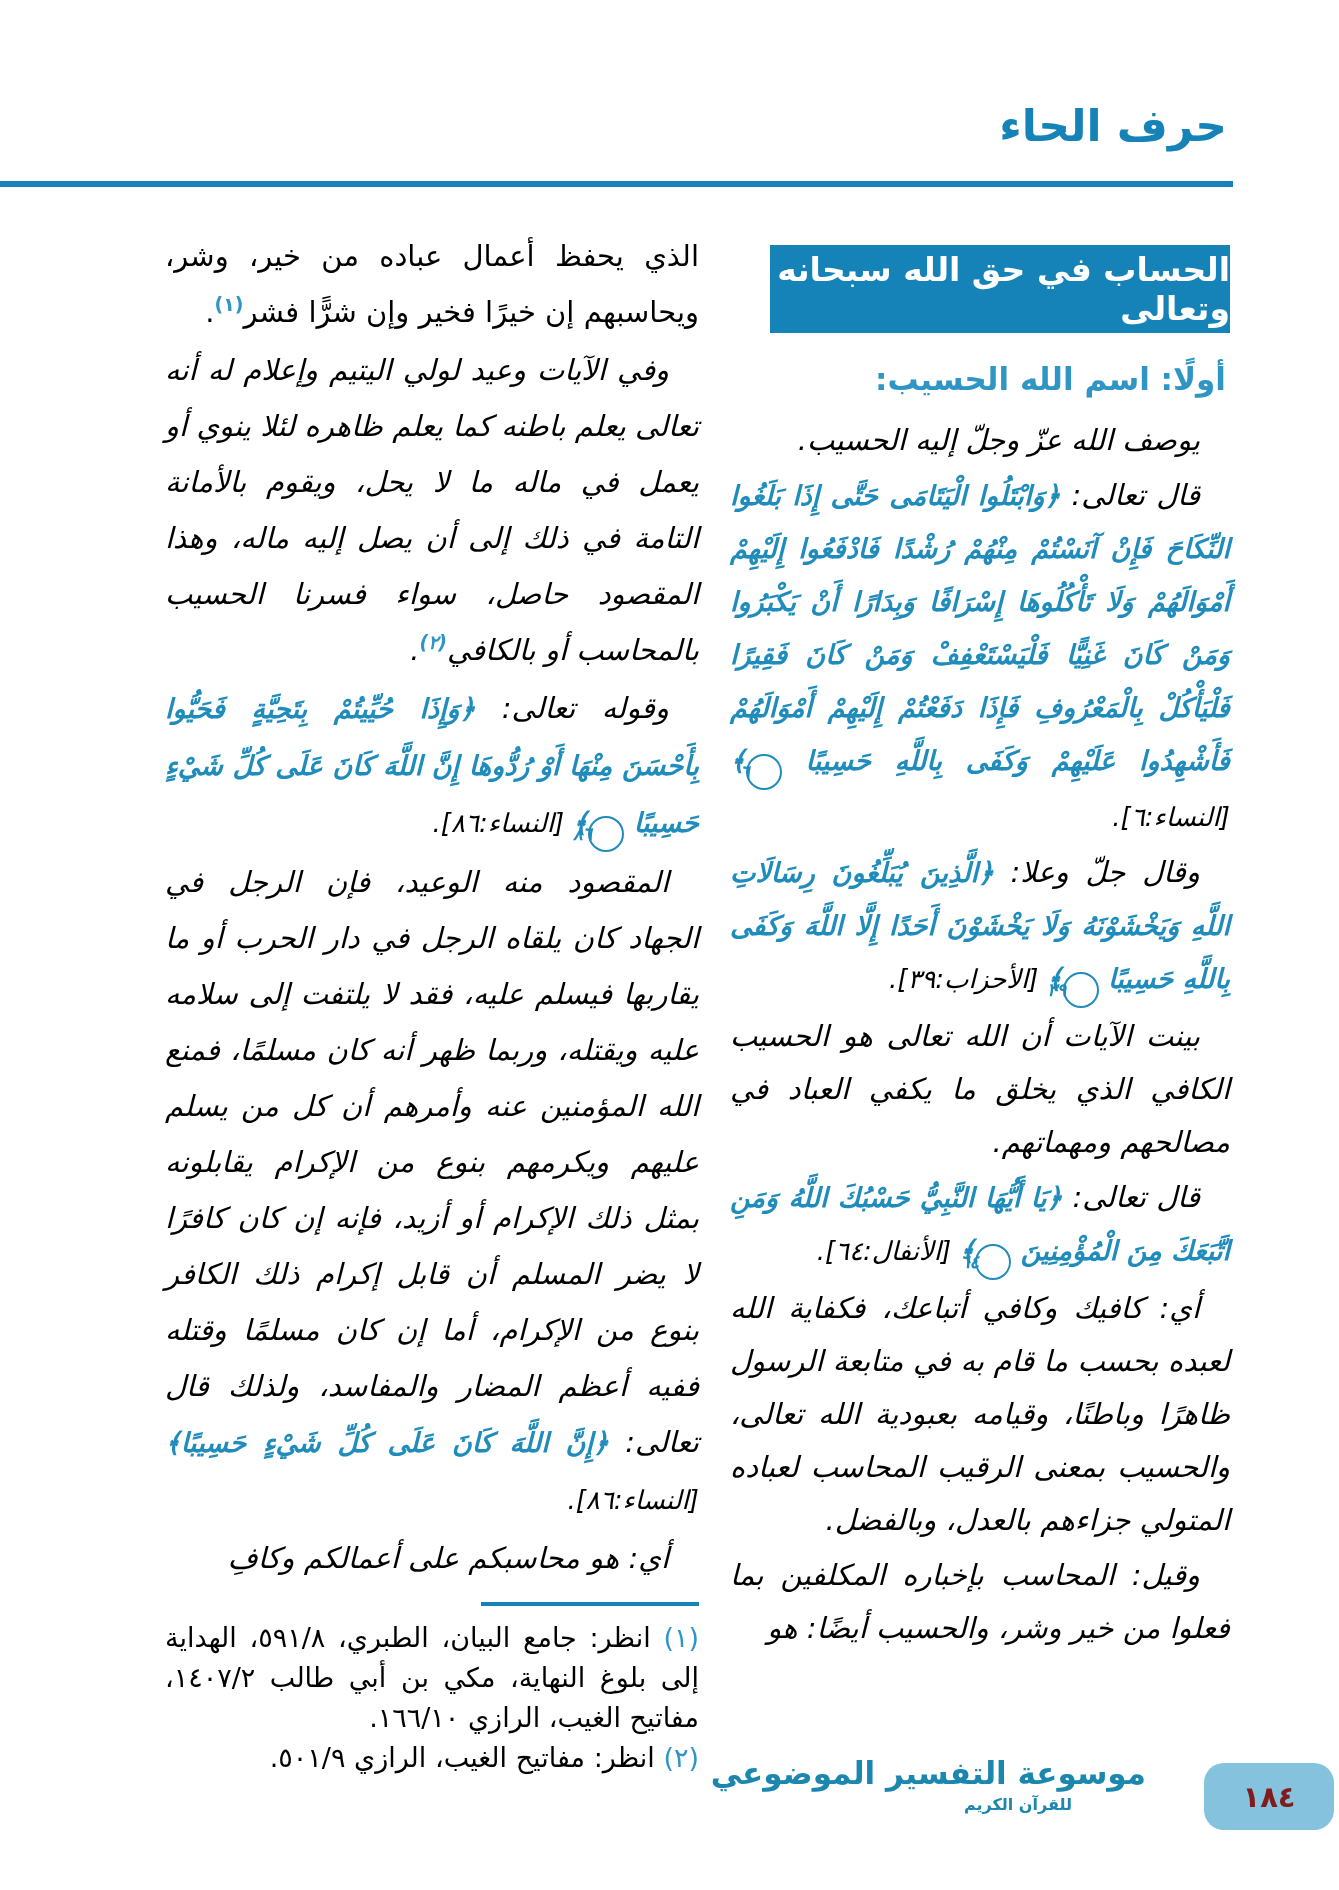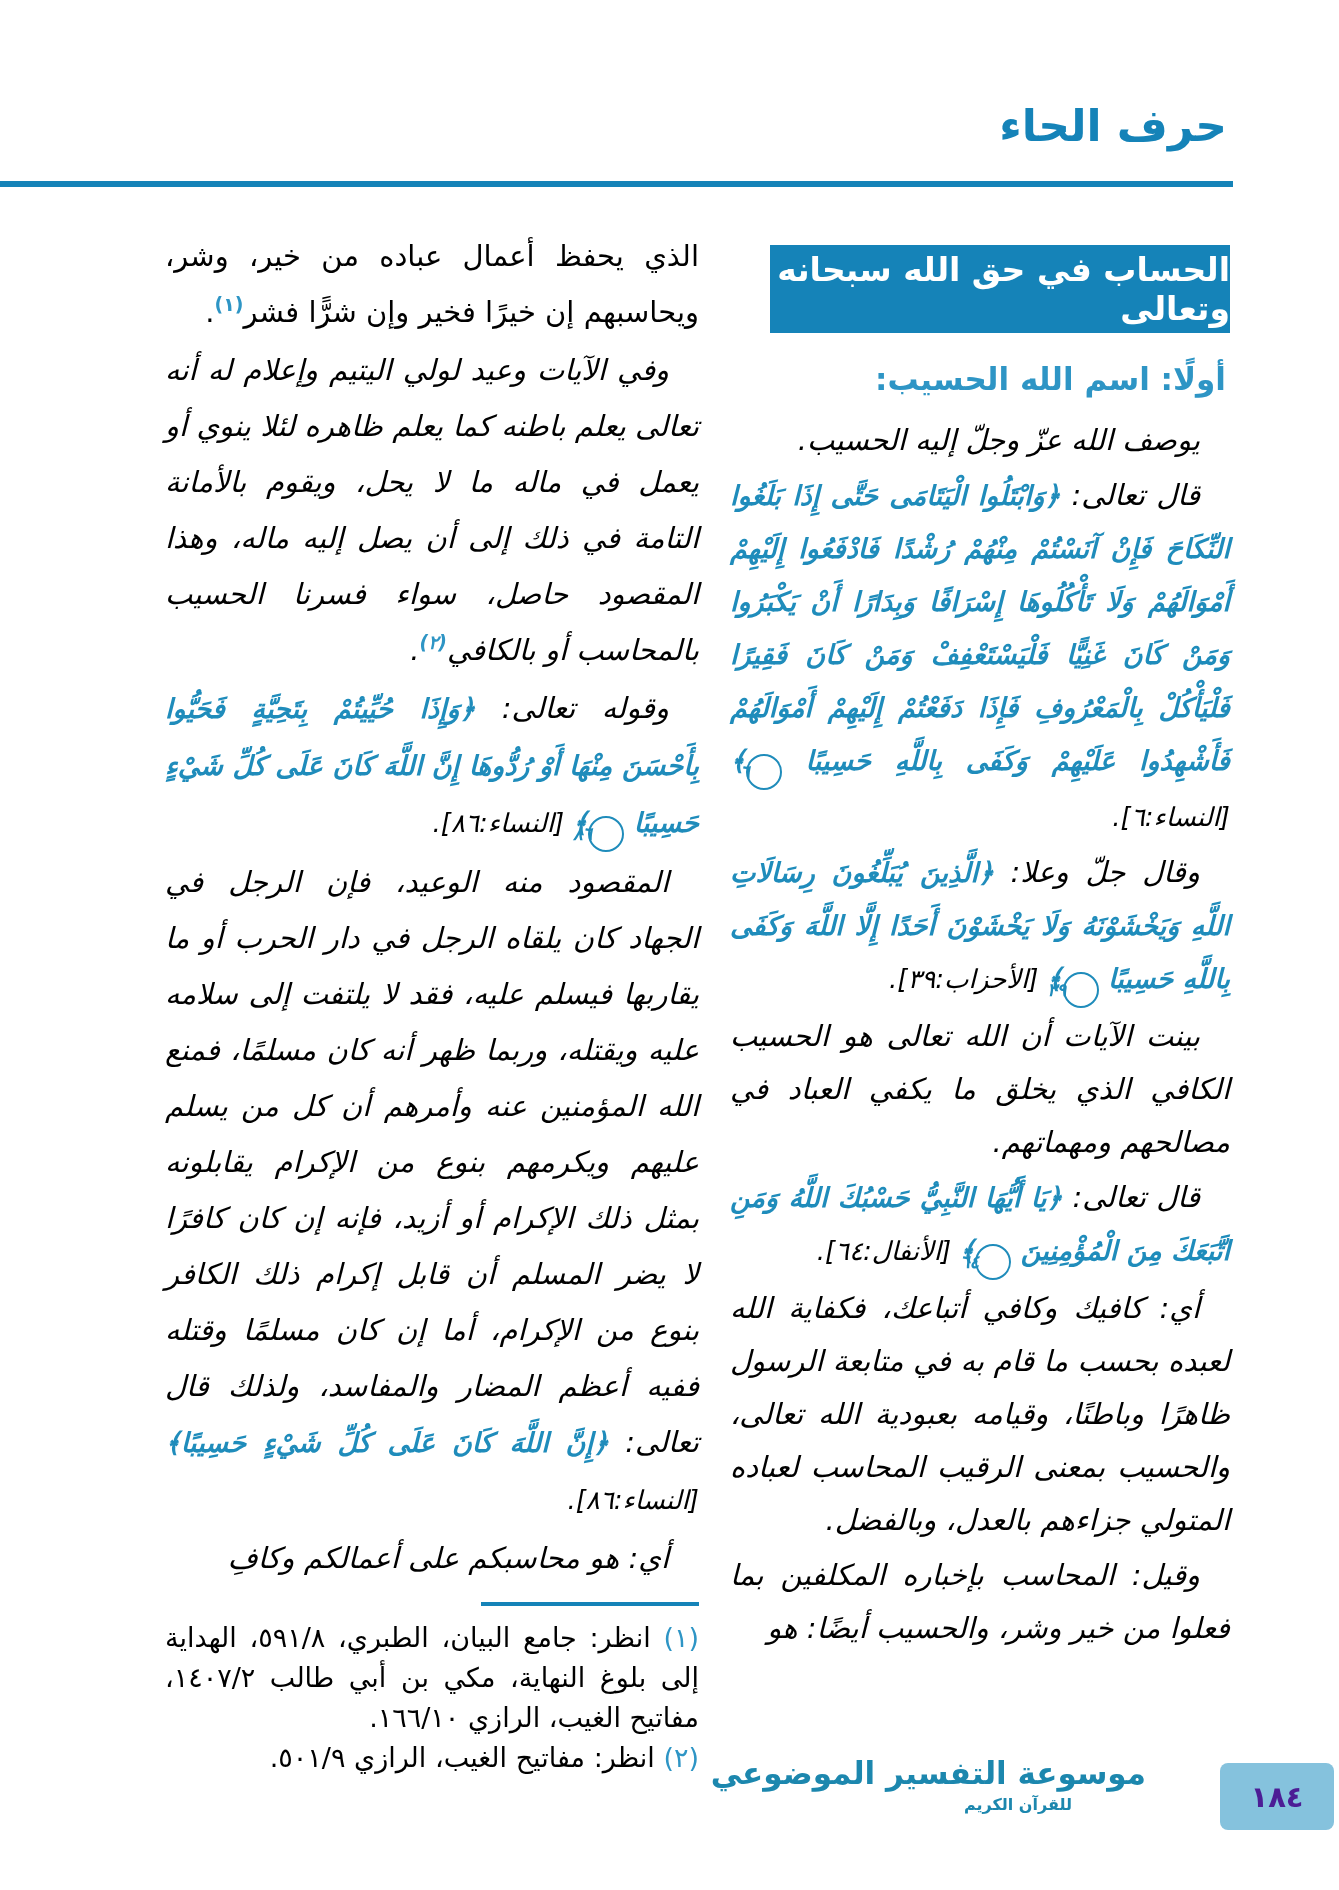--- a/index.html
+++ b/index.html
@@ -45,22 +45,22 @@
   sup.fnmark{color:var(--heading);font-size:19px;font-weight:bold;line-height:0;}
   
   .fn-rule{width:218px;height:4px;background:var(--blue);margin:16px 0 12px 0;}
   p.footnote{margin:0;font-size:27px;line-height:40px;text-align:justify;}
   .fnref{color:var(--heading);}
   
   .logo{position:absolute;top:1752px;left:890px;width:256px;text-align:center;color:var(--logo);}
   .logo-l1{font-size:31px;font-weight:bold;line-height:42px;white-space:nowrap;}
   .logo-l2{font-size:16px;font-weight:bold;line-height:22px;}
   .page-tab{
-    position:absolute;top:1763px;right:5px;width:114px;height:67px;background:var(--tab);
-    border-radius:8px;color:#4c1d95;font-size:29px;font-weight:bold;
+    position:absolute;top:1763px;right:5px;width:130px;height:67px;background:var(--tab);
+    border-radius:20px;color:#7f1d1d;font-size:29px;font-weight:bold;
     display:flex;align-items:center;justify-content:center;
   }
 </style>
 </head>
 <body>
 
 <div class="page">
 
   <div class="hdr-title">حرف الحاء</div>
   <div class="hdr-rule"></div>

